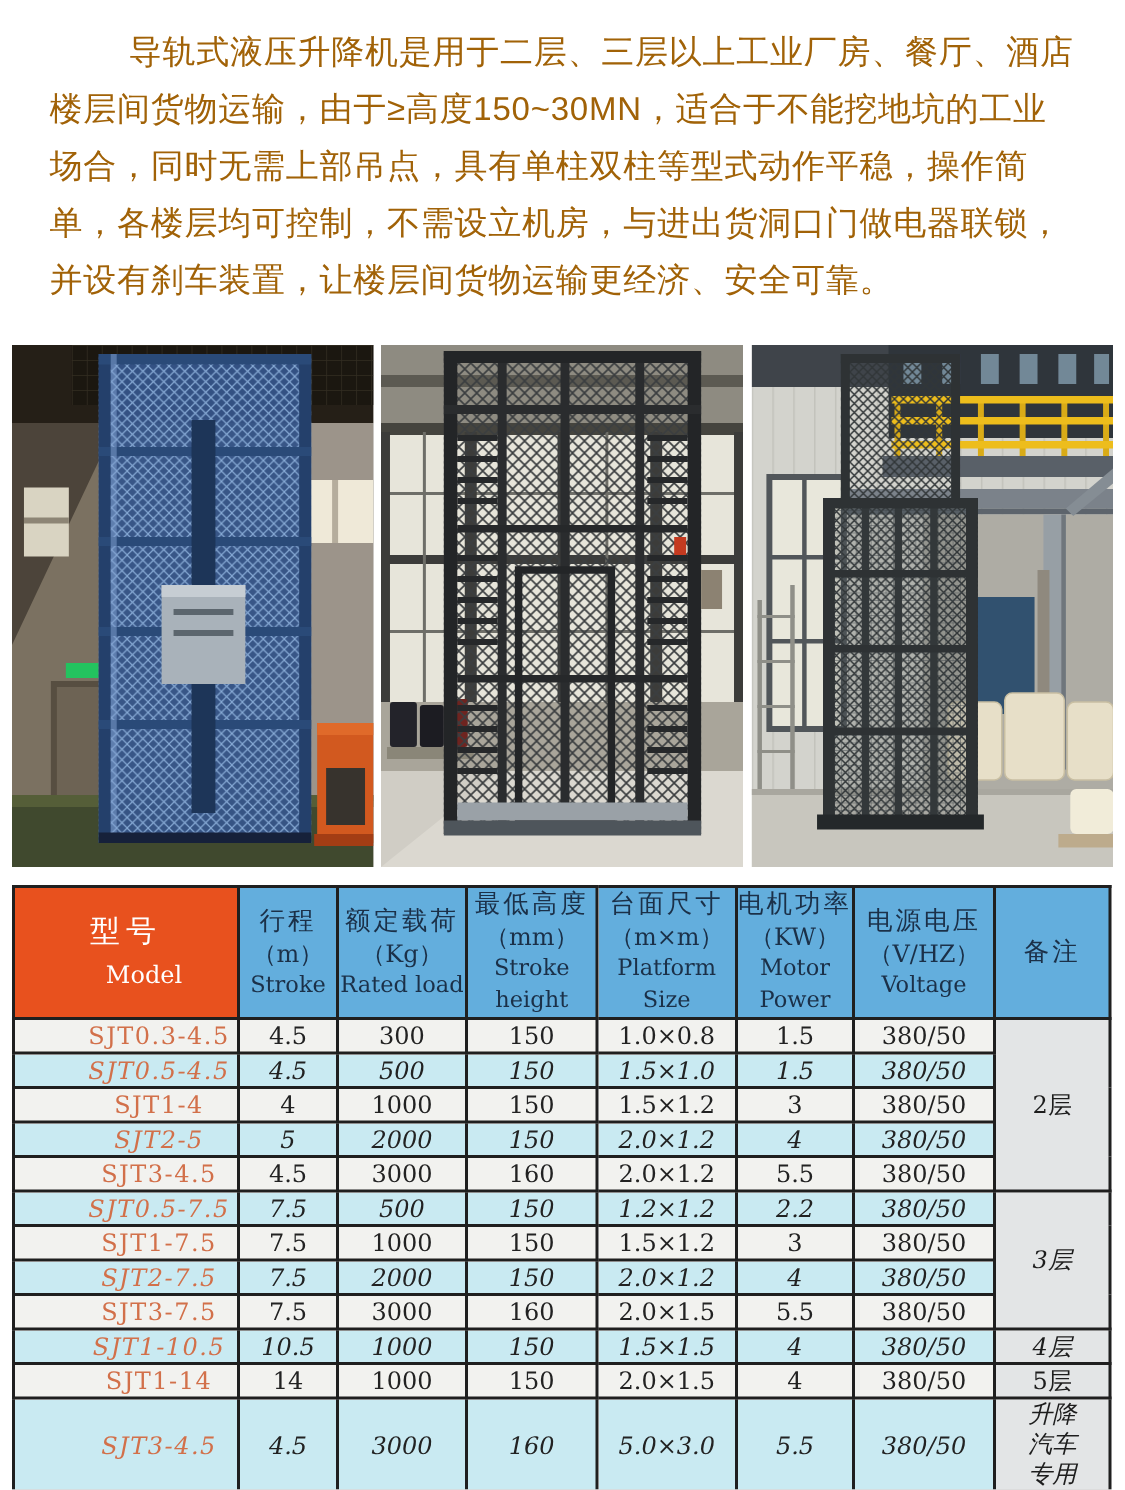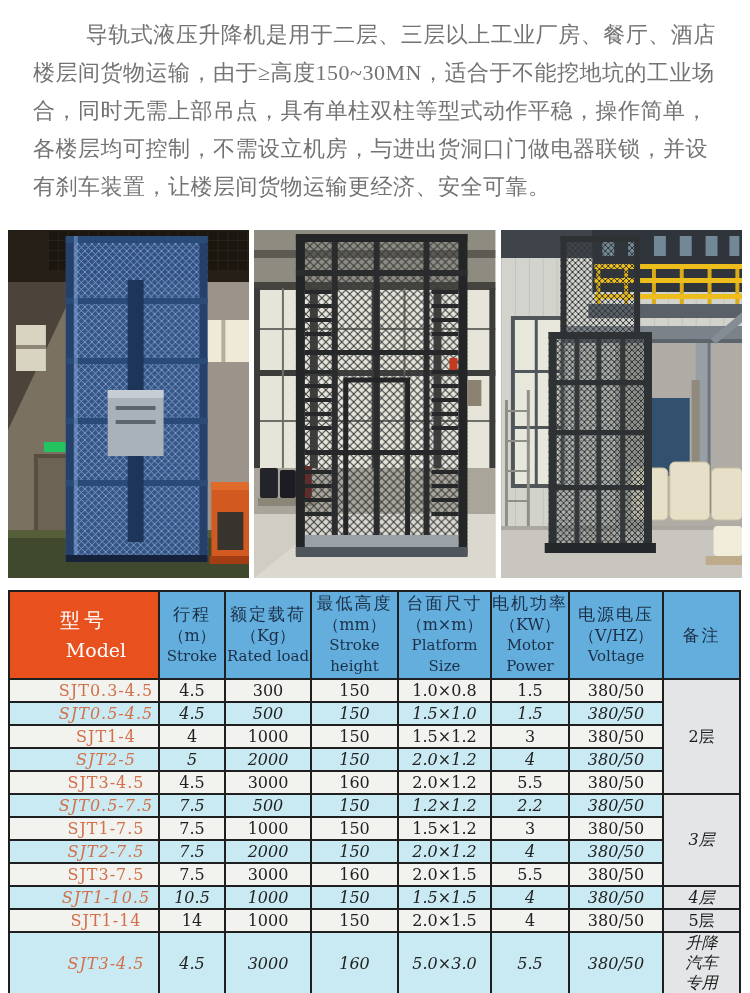--- a/index.html
+++ b/index.html
@@ -1,39 +1,39 @@
 <!DOCTYPE html>
 <html lang="zh" style="--accent_orange: #e8511e; --header_blue: #63aedd; --header_text: #1b3048; --row_cyan: #c9eaf2; --row_white: #f2f2ef; --remark_gray: #e3e5e6; --model_text: #d2704a; --border: #1f1f1f;"><head>
 <meta charset="utf-8">
 <style>
   html,body{margin:0;padding:0;background:#ffffff;}
   .page{width:750px;height:993px;overflow:hidden;background:#fff;
         font-family:"Liberation Sans","DejaVu Sans",sans-serif;}
   
   .intro{margin:16px 33px 24px 33px;font-size:22px;line-height:38px;
-         color:#737373;text-indent:2.4em;letter-spacing:0.5px;
-         font-family:Liberation Serif, serif;}
+         color:#a16207;text-indent:2.4em;letter-spacing:0.5px;
+         font-family:Liberation Sans, sans-serif;}
   
   .photos{display:flex;gap:5px;padding:0 8px;height:348px;}
   .photos figure{margin:0;flex:1;overflow:hidden;}
   .photos svg{display:block;width:100%;height:100%;}
   
   table.spec{border-collapse:collapse;table-layout:fixed;width:610px;
              margin:12px 8px 0 8px;
              font-family:"DejaVu Serif","Liberation Serif",serif;}
   .spec th,.spec td{border:2px solid var(--border,#1f1f1f);text-align:center;
                     padding:0;overflow:hidden;}
   .spec thead th{background:var(--header_blue,#63aedd);color:var(--header_text,#1b3048);
                  height:86px;font-weight:normal;font-size:17px;line-height:21px;vertical-align:middle;}
   .spec thead th .zh{display:block;letter-spacing:2px;}
   .spec thead th .unit{display:block;font-size:16px;letter-spacing:0;}
   .spec thead th .en{display:block;font-size:15px;letter-spacing:0;}
   .spec th.model-h{background:var(--accent_orange,#e8511e);color:#ffffff;font-size:20px;line-height:30px;}
   .spec th.model-h .zh{letter-spacing:4px;}
-  .spec th.model-h .en{font-size:19px;padding-left:24px;}
+  .spec th.model-h .en{font-size:16px;padding-left:24px;}
   .spec td{height:21px;font-size:16px;line-height:19px;color:#222222;
            background:var(--row_white,#f2f2ef);}
   .spec tr.alt td{background:var(--row_cyan,#c9eaf2);font-style:italic;}
   .spec tr.tall td{height:44px;}
   .spec td.model{color:var(--model_text,#d2704a);letter-spacing:1px;padding-left:44px;}
   .spec tr td.remark{background:var(--remark_gray,#e3e5e6);color:#1d1d1d;line-height:20px;
                      padding:0 14px;}
 </style>
 </head>
 <body>

